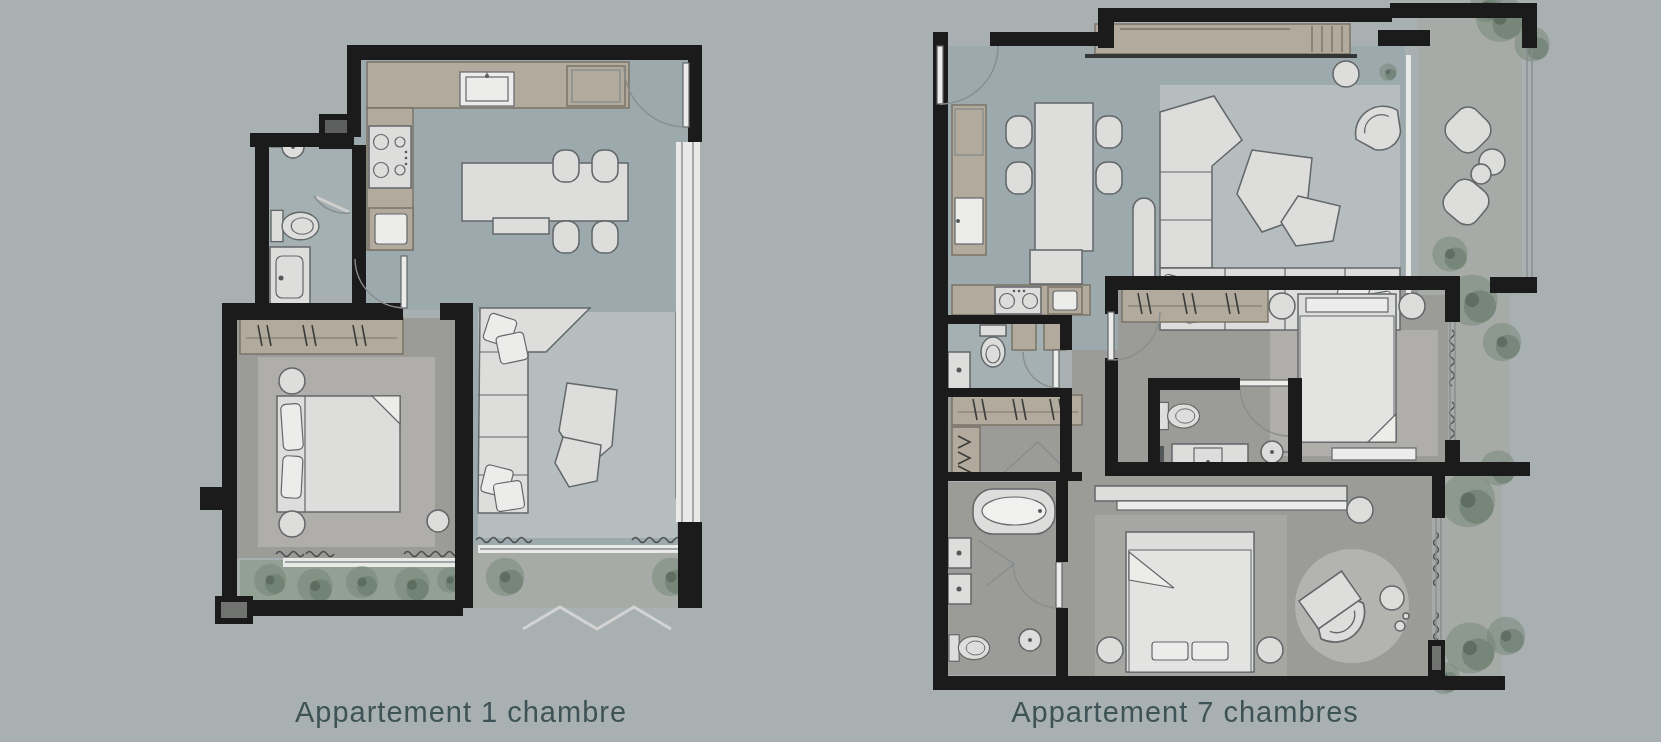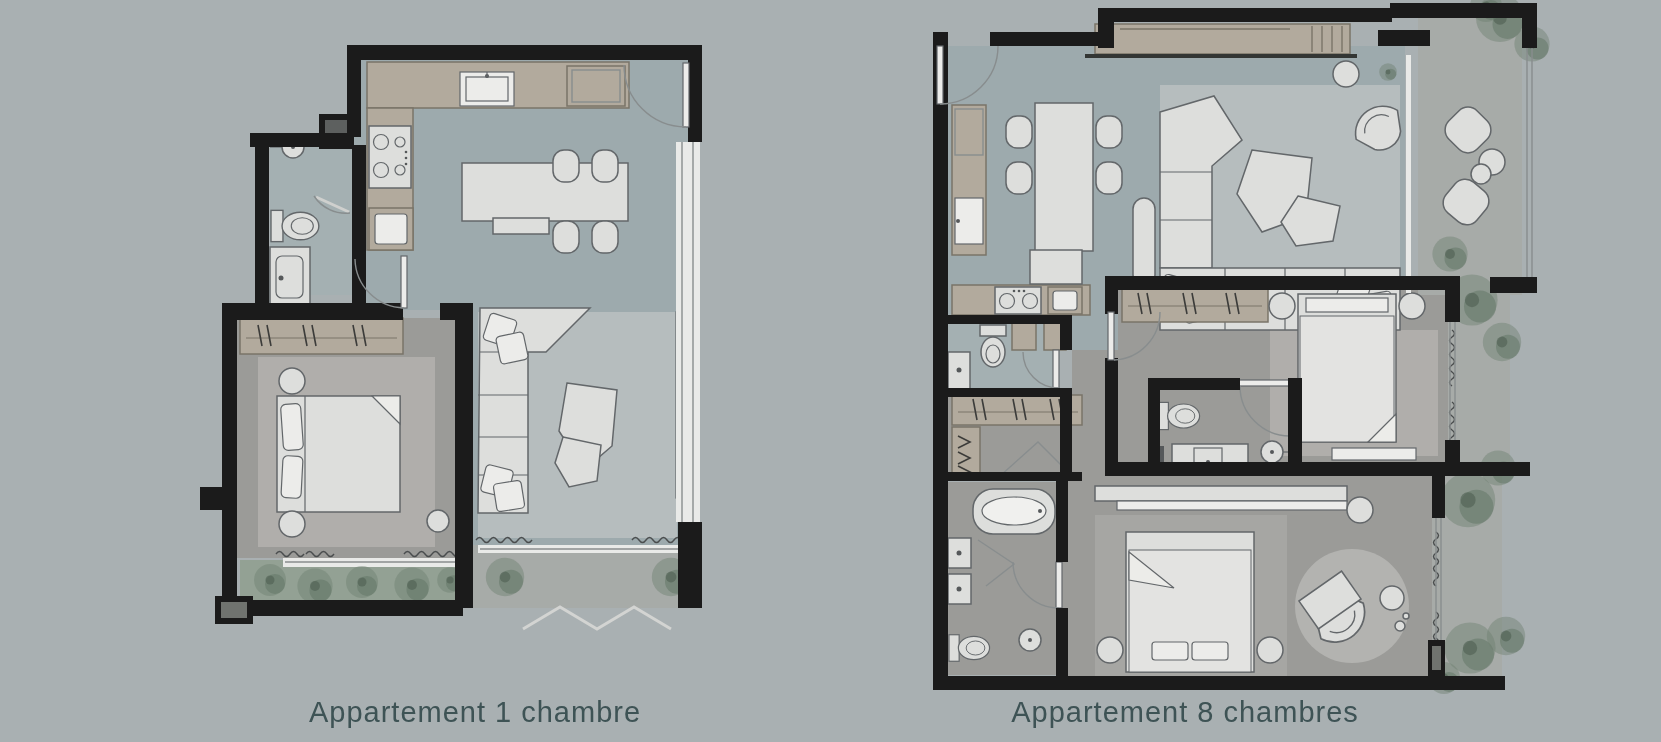--- a/index.html
+++ b/index.html
@@ -480,16 +480,16 @@
       <rect class="fu2" x="937" y="46" width="6" height="58"></rect>
       <path class="thin" d="M940,104 A58,58 0 0 0 998,46"></path>
     </g>
     <g>
       <rect class="fu2" x="1108" y="312" width="6" height="48"></rect>
       <path class="thin" d="M1114,360 A48,48 0 0 0 1160,312"></path>
     </g>
   </g>
 </svg>
 
-<div class="caption" style="left:215px;width:520px;">Appartement 1 chambre</div>
-<div class="caption" style="left:915px;width:540px;">Appartement 8 chambres</div>
+<div class="caption" style="left:201px;width:520px;">Appartement 1 chambre</div>
+<div class="caption" style="left:915px;width:540px;">Appartement 7 chambres</div>
 
 </div>
 
 </body></html>

